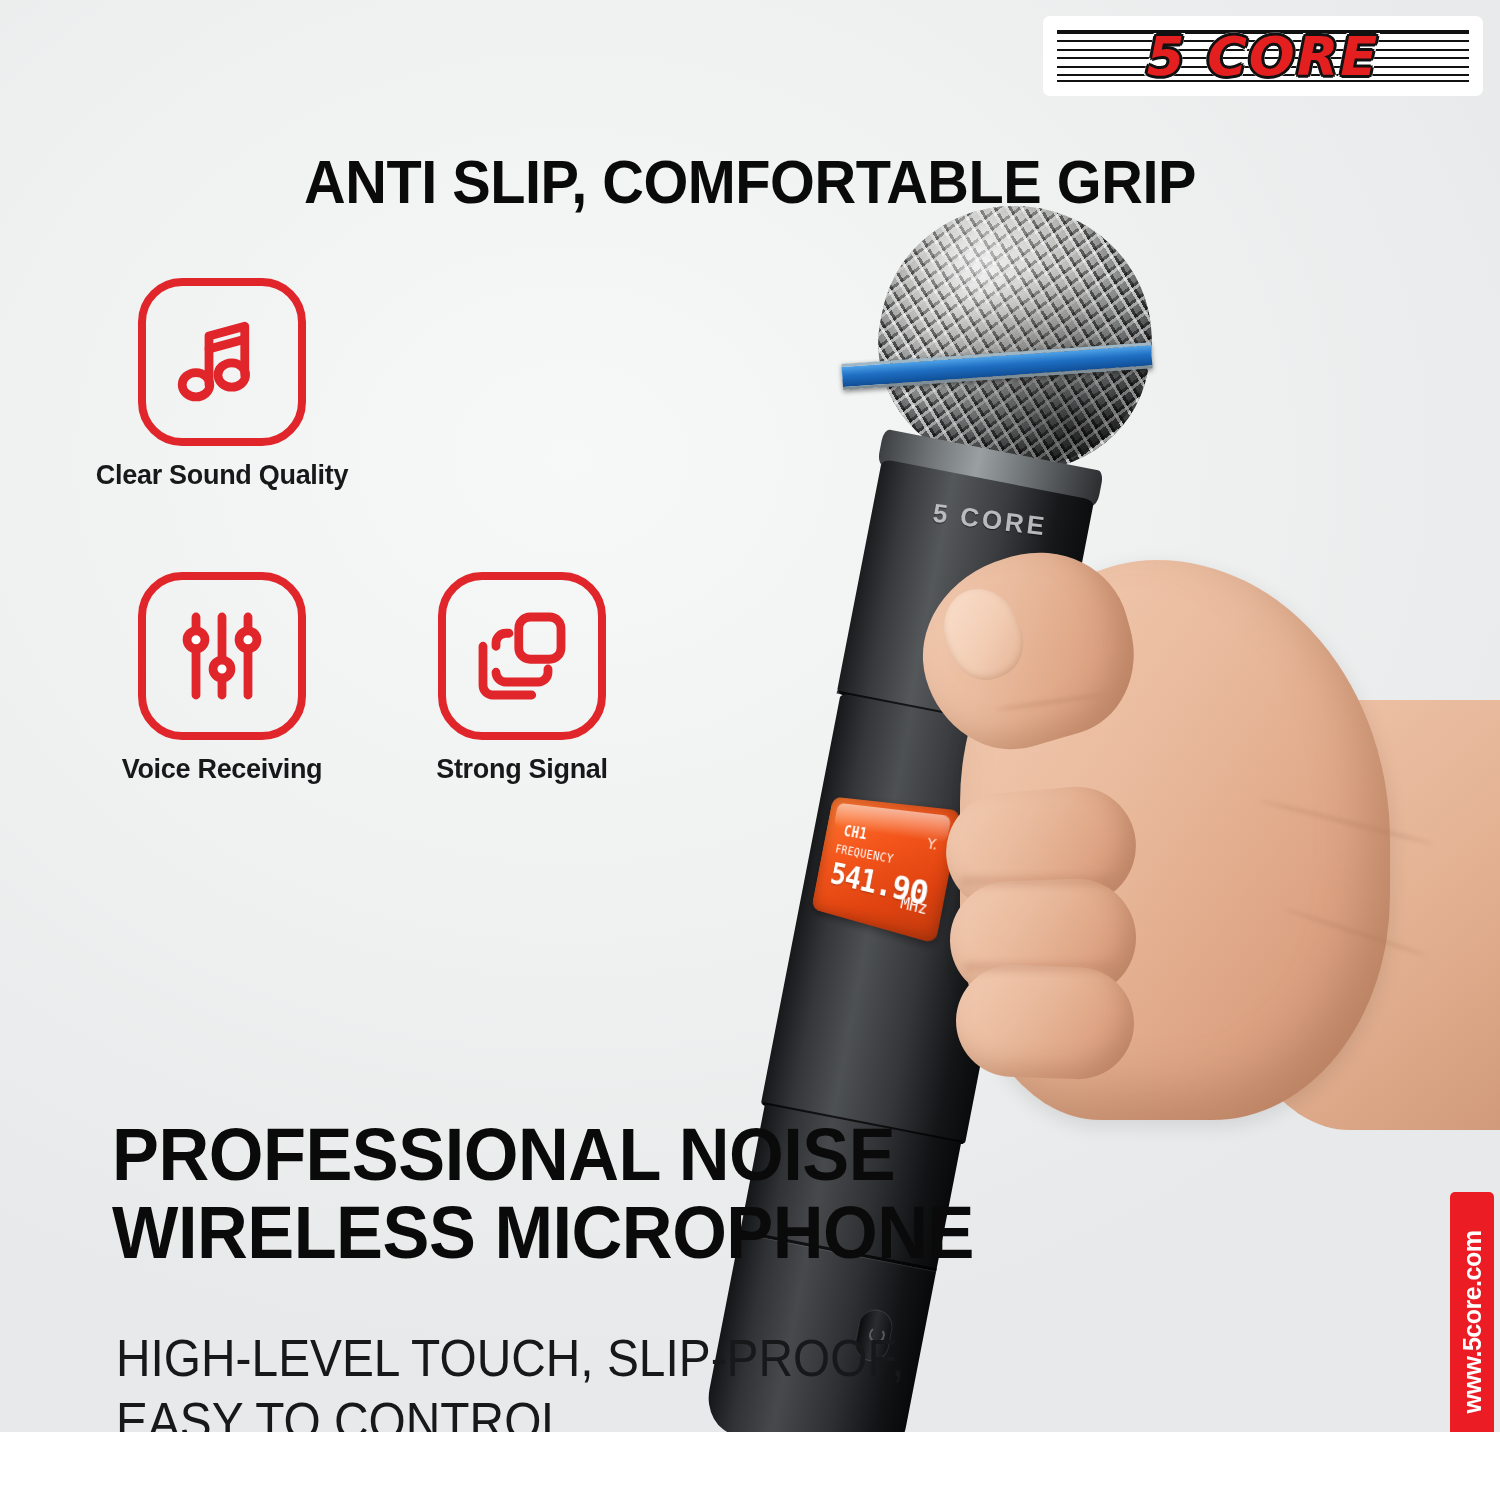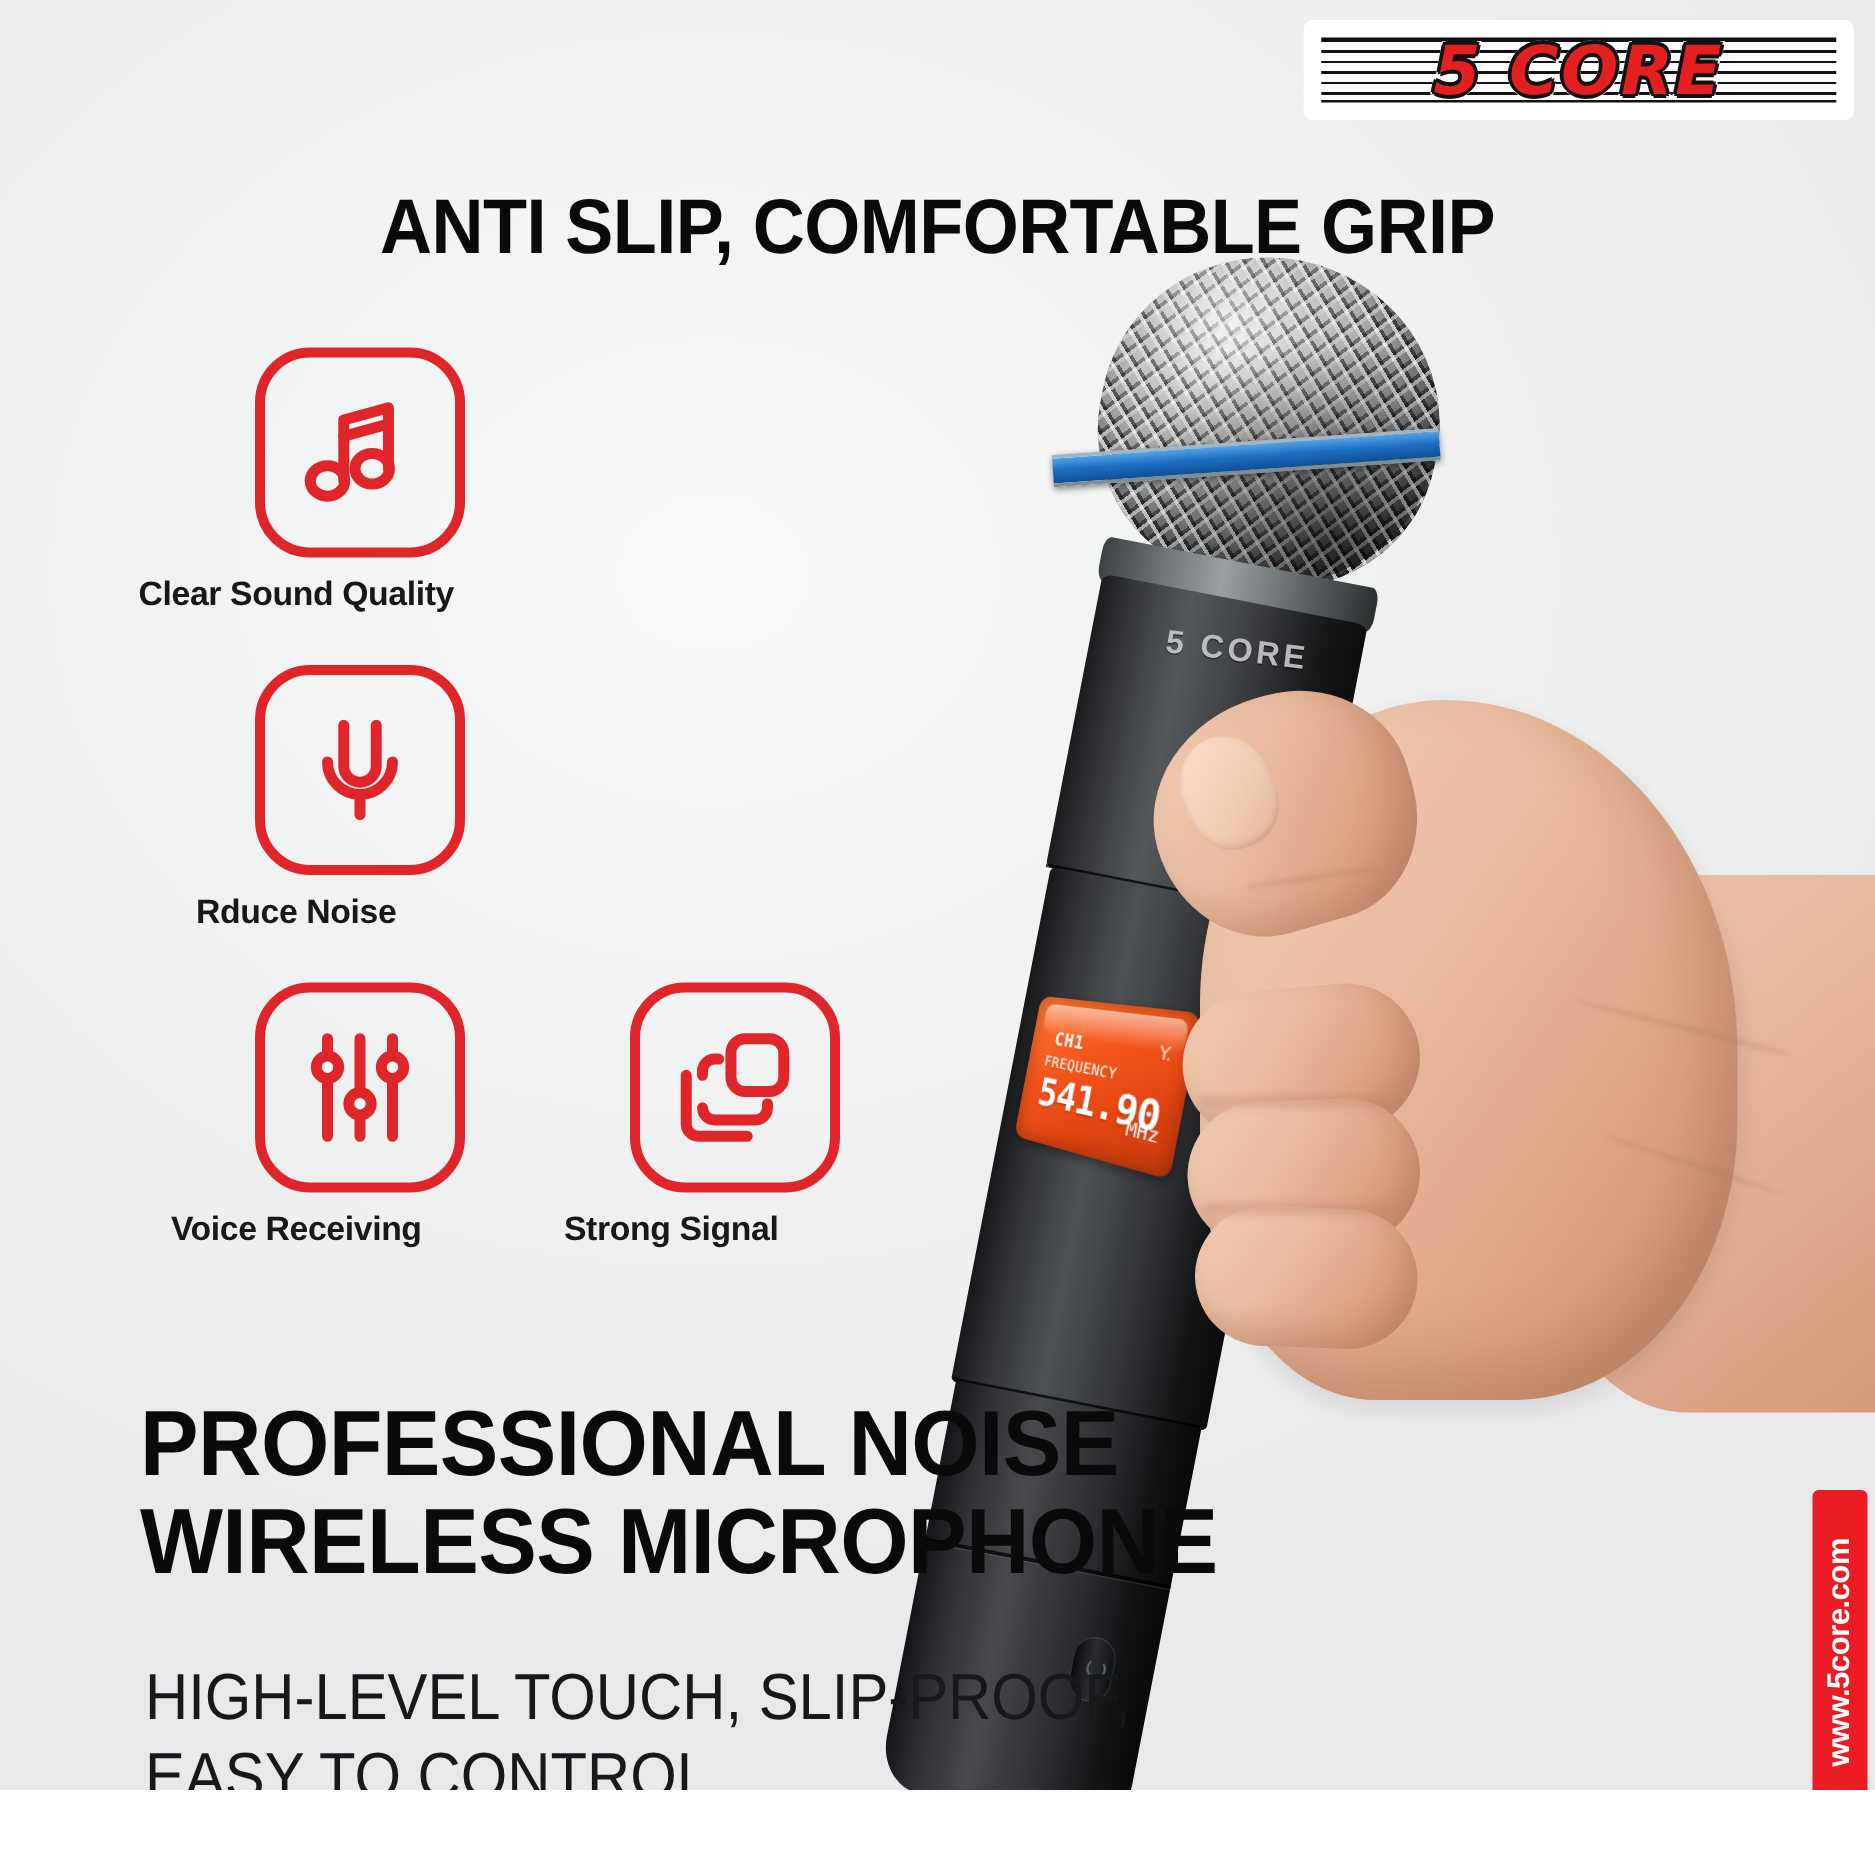--- a/index.html
+++ b/index.html
@@ -70,21 +70,21 @@
 
   
   .features {
     position: absolute;
     left: 72px; top: 278px;
     width: 600px;
   }
   .frow { display: flex; }
   .fcell {
     width: 300px;
-    display: flex; flex-direction: column; align-items: flex-end;
+    display: flex; flex-direction: column; align-items: center;
   }
   .fbox {
     width: 168px; height: 168px;
     border: 8px solid #e0262a;
     border-radius: 44px;
     display: flex; align-items: center; justify-content: center;
     background: transparent;
   }
   .flabel {
     margin-top: 14px;
@@ -416,30 +416,20 @@
         </div>
         <div class="flabel">Clear Sound Quality</div>
       </div>
 
     </div>
 
     <div class="fgap"></div>
 
     <div class="frow">
 
-      <div class="fcell">
-        <div class="fbox">
-          <svg class="icon-svg" viewBox="0 0 64 64" fill="none" stroke="#e0262a" stroke-width="5.4" stroke-linecap="round" stroke-linejoin="round">
-            <path d="M24 10v20a8 8 0 0 0 16 0V10"></path>
-            <path d="M16 28a16 16 0 0 0 32 0"></path>
-            <path d="M32 44v10"></path>
-          </svg>
-        </div>
-        <div class="flabel">Rduce Noise</div>
-      </div>
     </div>
 
     <div class="fgap"></div>
 
     <div class="frow">
       <div class="fcell">
         <div class="fbox">
           <svg class="icon-svg" viewBox="0 0 64 64" fill="none" stroke="#e0262a" stroke-width="5.4" stroke-linecap="round" stroke-linejoin="round">
             <path d="M16 8v48M32 8v48M48 8v48"></path>
             <circle cx="16" cy="22" r="5.5" fill="#ffffff"></circle>

